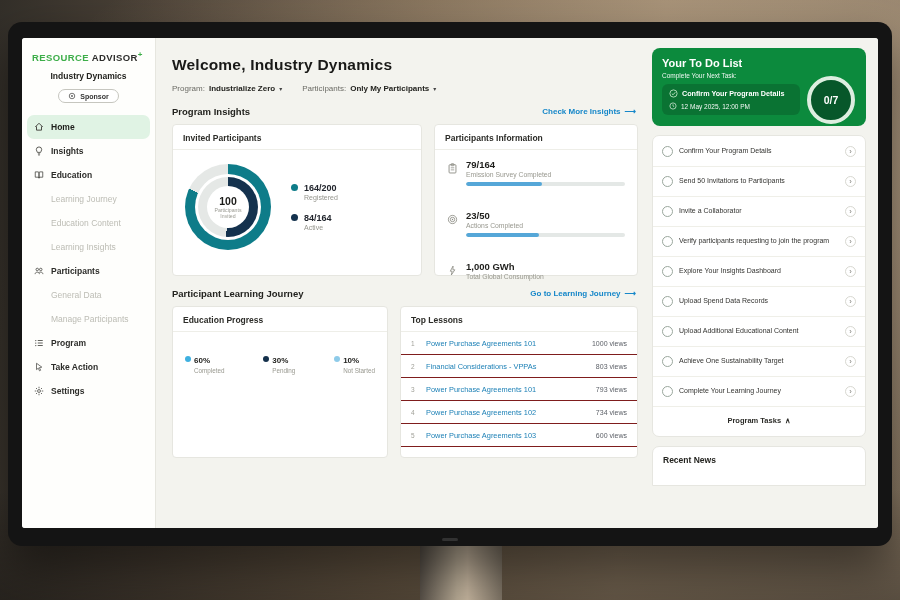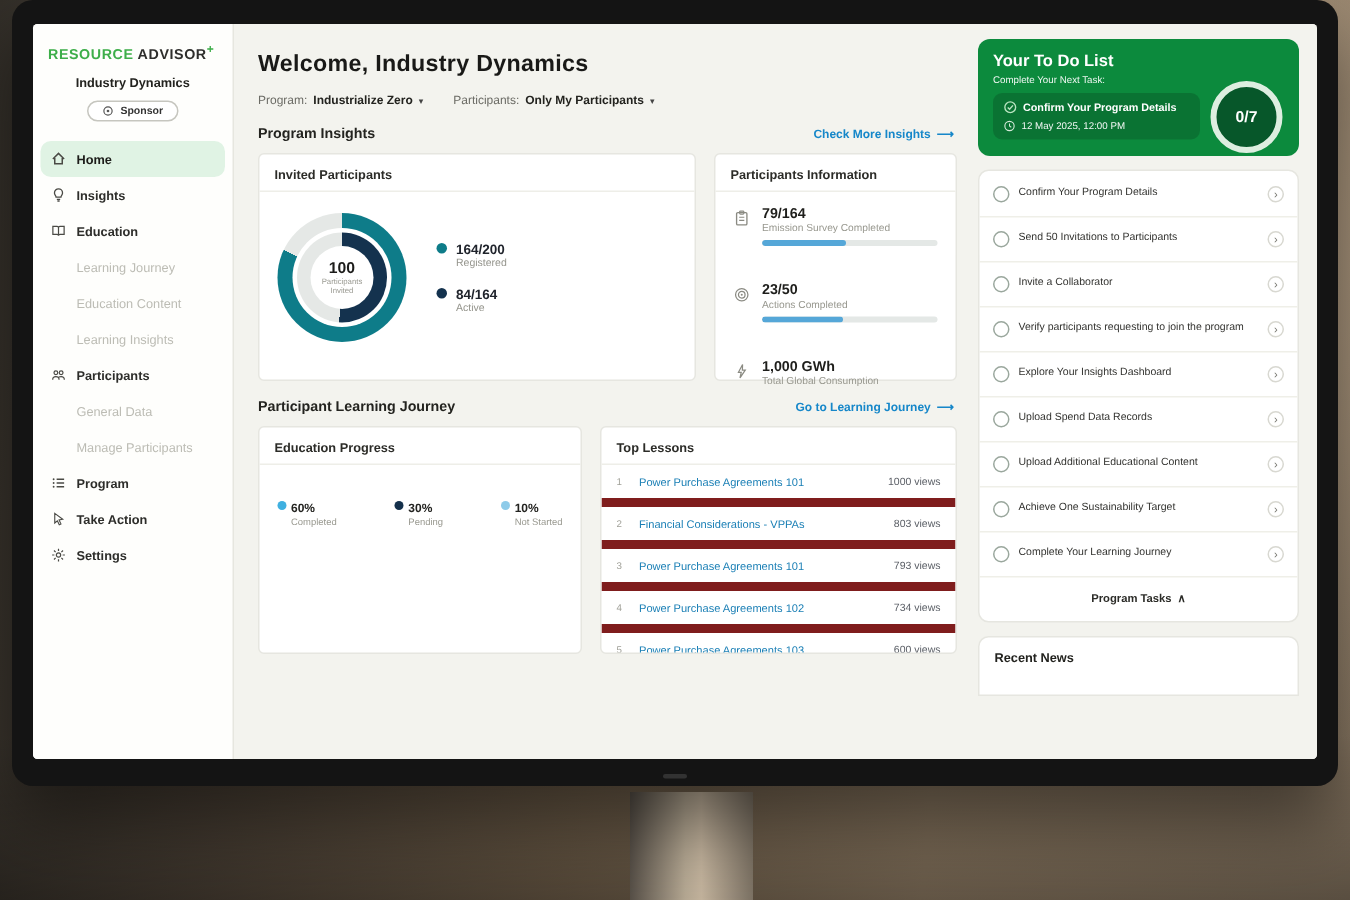--- a/index.html
+++ b/index.html
@@ -5,21 +5,21 @@
   html,body{margin:0;padding:0;}
   body{width:900px;height:600px;font-family:"Liberation Sans",sans-serif;overflow:hidden;}
   .stage{position:relative;width:900px;height:600px;overflow:hidden;
     background:
       radial-gradient(120% 90% at 75% 30%, rgba(216,192,162,.55), rgba(0,0,0,0) 62%),
       linear-gradient(95deg,#332f29 0%,#51463a 20%,#77654f 45%,#97836a 70%,#8a7964 100%);}
   .desk-shade{position:absolute;left:0;right:0;bottom:0;height:110px;
     background:linear-gradient(rgba(0,0,0,0),rgba(0,0,0,.35));}
   .stand{position:absolute;left:420px;top:528px;width:82px;height:72px;
     background:linear-gradient(90deg,#564f47,#b4a792 45%,#c2b29c 58%,#7b7163);}
-  .monitor{position:absolute;left:8px;top:0;width:884px;height:524px;background:#141414;
+  .monitor{position:absolute;left:8px;top:22px;width:884px;height:524px;background:#141414;
     border-radius:14px;box-shadow:0 24px 48px rgba(0,0,0,.5);}
   .led{position:absolute;left:50%;bottom:5px;width:16px;height:3px;margin-left:-8px;background:#323232;border-radius:2px;}
   .screen{position:absolute;left:14px;top:16px;width:856px;height:490px;background:#f3f3ee;
     border-radius:3px;overflow:hidden;display:flex;box-shadow:inset 0 0 10px rgba(0,0,0,.12);}
 
   
   .sidebar{width:134px;background:#fefefc;border-right:1px solid #e6e6df;padding-top:10px;box-sizing:border-box;flex:none;}
   .logo{padding:2px 10px 6px;font-size:9.5px;font-weight:bold;letter-spacing:.4px;white-space:nowrap;}
   .logo .g{color:#3dae49;} .logo .d{color:#2e2e2c;} .logo .p{color:#3dae49;font-size:8px;vertical-align:super;}
   .org{text-align:center;font-size:8.5px;font-weight:bold;color:#23231f;margin-top:2px;}
@@ -43,21 +43,21 @@
 
   .section-head{display:flex;justify-content:space-between;align-items:center;margin:2px 2px 7px 0;}
   .section-title{font-size:9.5px;font-weight:bold;color:#23231f;}
   .section-link{display:flex;align-items:center;gap:4px;font-size:8px;font-weight:bold;color:#1687c9;cursor:pointer;}
 
   .cards{display:flex;gap:12px;margin-bottom:12px;}
   .card{background:#fff;border:1px solid #e6e6e0;border-radius:4px;box-sizing:border-box;}
   .card-head{font-size:8.5px;font-weight:bold;color:#2c2c28;padding:8px 10px 6px;border-bottom:1px solid #eeeee8;}
 
   
-  .card-invited{width:292px;height:152px;}
+  .card-invited{width:250px;height:152px;}
   .invited-body{display:flex;align-items:center;padding:14px 12px;}
   .donut{position:relative;width:86px;height:86px;flex:none;}
   .d1,.d2{position:absolute;border-radius:50%;}
   .d1{inset:0;}
   .d1-hole{position:absolute;inset:10px;border-radius:50%;background:#fff;}
   .d2{inset:13px;}
   .d2-hole{position:absolute;inset:22px;border-radius:50%;background:#fff;display:flex;flex-direction:column;
     align-items:center;justify-content:center;text-align:center;}
   .d-value{font-size:10.5px;font-weight:bold;color:#1c1c1a;}
   .d-label{font-size:5.2px;color:#9a9a92;width:34px;line-height:1.15;margin-top:1px;}
@@ -86,21 +86,21 @@
   .g-center{position:absolute;left:0;right:0;bottom:-16px;text-align:center;}
   .g-value{font-size:11px;font-weight:bold;color:#1c1c19;}
   .g-label{font-size:6.3px;color:#9a9a92;}
   .g-legend{display:flex;justify-content:space-between;padding:0 12px;margin-top:24px;}
   .gl-entry .top{display:flex;align-items:flex-start;gap:3px;font-size:8px;font-weight:bold;color:#232320;}
   .gl-entry .dot{width:6px;height:6px;margin-top:0;}
   .gl-entry .lbl{font-size:6.3px;color:#98988f;margin:2px 0 0 9px;}
 
   
   .card-lessons{flex:1;height:152px;overflow:hidden;}
-  .lesson{display:flex;align-items:center;gap:7px;padding:6.5px 10px;border-bottom:6px solid #7f1d1d;cursor:default;}
+  .lesson{display:flex;align-items:center;gap:7px;padding:6.5px 10px;border-bottom:1px solid #7f1d1d;cursor:default;}
   .rank{font-size:6.5px;color:#a0a098;width:8px;flex:none;}
   .lesson-title{flex:1;font-size:7.4px;color:#1a7fb5;cursor:pointer;}
   .views{font-size:7px;color:#5d6168;flex:none;}
 
   
   .right{width:228px;flex:none;padding:10px 12px 0 2px;box-sizing:border-box;}
   .todo-green{position:relative;background:#0c8a3d;border-radius:8px;padding:9px 10px 11px;color:#fff;}
   .todo-title{font-size:11px;font-weight:bold;margin-bottom:3px;}
   .todo-sub{font-size:6.5px;opacity:.92;margin-bottom:5px;}
   .todo-chip{background:rgba(0,0,0,.16);border-radius:6px;padding:5px 7px;margin-right:56px;}

